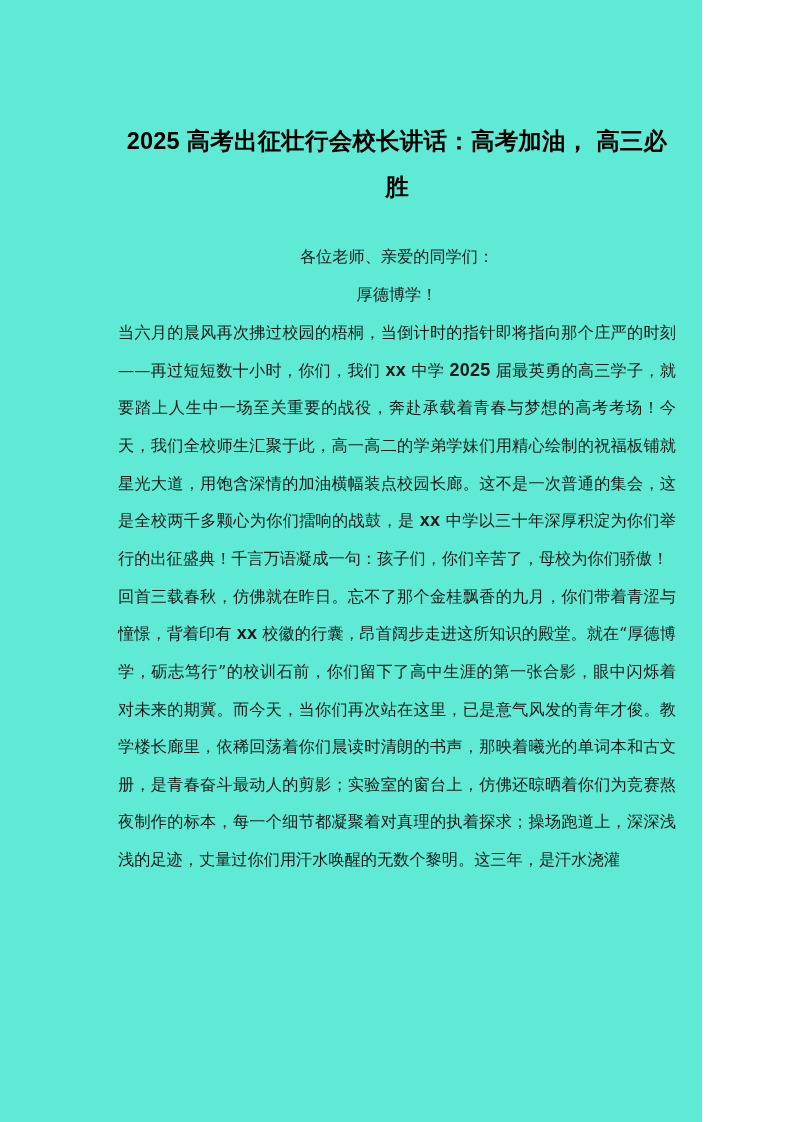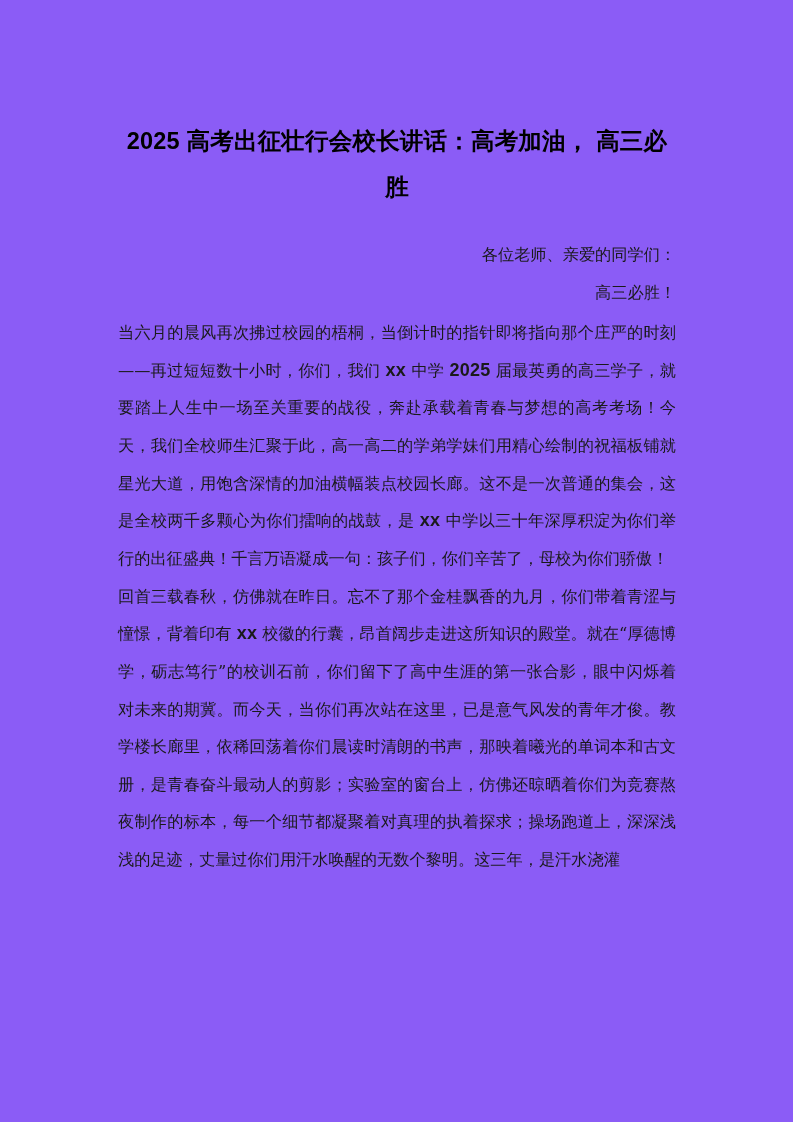--- a/index.html
+++ b/index.html
@@ -12,23 +12,23 @@
     width: 793px;
     height: 1122px;
     overflow: hidden;
     font-family: "DejaVu Serif", "Liberation Serif", serif;
     color: #000000;
     -webkit-font-smoothing: antialiased;
   }
 
   .page {
     position: relative;
-    width: 793px;
+    width: 702px;
     height: 1122px;
-    background: #8b5cf6;
+    background: #5eead4;
     box-sizing: border-box;
   }
 
   .content {
     position: absolute;
     left: 118px;
     top: 118px;
     width: 558px;
   }
 
@@ -63,35 +63,35 @@
   }
   .para + .para { margin-top: 0; }
 
   .para .ltr {
     font-family: "Liberation Sans", "DejaVu Sans", sans-serif;
     font-size: 18px;
     font-weight: bold;
     letter-spacing: 0.2px;
   }
 
-  .para.short { text-align: right; font-family: Liberation Mono, monospace; }
+  .para.short { text-align: center; }
 </style>
 </head>
 <body>
 
 <div class="page">
   <div class="content">
 
     <h1 class="doc-title">
       <span><span class="ltr">2025</span> 高考出征壮行会校长讲话：高考加油，</span>
       <span>高三必胜</span>
     </h1>
 
     <p class="para short">各位老师、亲爱的同学们：</p>
 
-    <p class="para short">高三必胜！</p>
+    <p class="para short">厚德博学！</p>
 
     <p class="para">当六月的晨风再次拂过校园的梧桐，当倒计时的指针即将指向那个庄严的时刻——再过短短数十小时，你们，我们 <span class="ltr">xx</span> 中学 <span class="ltr">2025</span> 届最英勇的高三学子，就要踏上人生中一场至关重要的战役，奔赴承载着青春与梦想的高考考场！今天，我们全校师生汇聚于此，高一高二的学弟学妹们用精心绘制的祝福板铺就星光大道，用饱含深情的加油横幅装点校园长廊。这不是一次普通的集会，这是全校两千多颗心为你们擂响的战鼓，是 <span class="ltr">xx</span> 中学以三十年深厚积淀为你们举行的出征盛典！千言万语凝成一句：孩子们，你们辛苦了，母校为你们骄傲！</p>
 
     <p class="para">回首三载春秋，仿佛就在昨日。忘不了那个金桂飘香的九月，你们带着青涩与憧憬，背着印有 <span class="ltr">xx</span> 校徽的行囊，昂首阔步走进这所知识的殿堂。就在“厚德博学，砺志笃行”的校训石前，你们留下了高中生涯的第一张合影，眼中闪烁着对未来的期冀。而今天，当你们再次站在这里，已是意气风发的青年才俊。教学楼长廊里，依稀回荡着你们晨读时清朗的书声，那映着曦光的单词本和古文册，是青春奋斗最动人的剪影；实验室的窗台上，仿佛还晾晒着你们为竞赛熬夜制作的标本，每一个细节都凝聚着对真理的执着探求；操场跑道上，深深浅浅的足迹，丈量过你们用汗水唤醒的无数个黎明。这三年，是汗水浇灌</p>
 
   </div>
 </div>
 
 </body></html>

